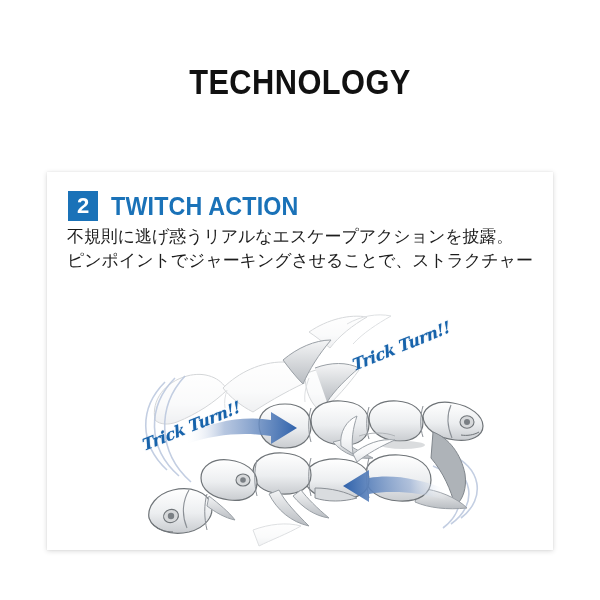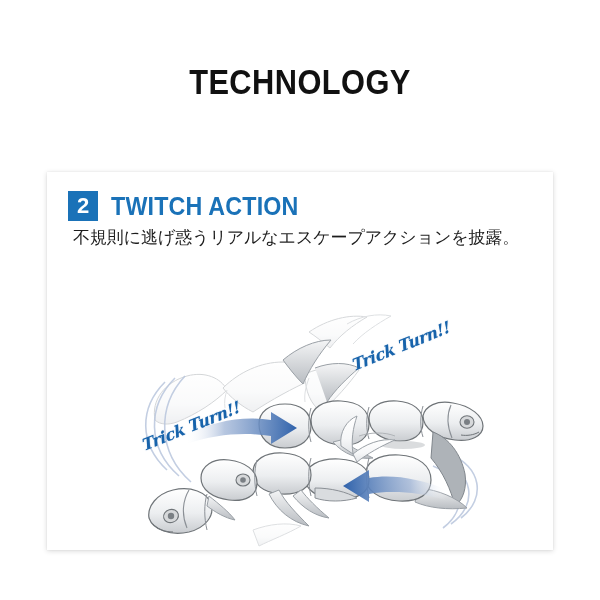--- a/index.html
+++ b/index.html
@@ -73,27 +73,27 @@
     color: #1a72b8;
     letter-spacing: 0.2px;
     transform: scaleX(0.93);
     transform-origin: left center;
     white-space: nowrap;
   }
 
   
   .body-copy {
     position: absolute;
-    left: 26px;
+    left: 20px;
     top: 54px;
     width: 478px;
     font-size: 17px;
     line-height: 23.5px;
     color: #1c1c1c;
-    font-family: Liberation Serif, serif;
+    font-family: Liberation Mono, monospace;
     letter-spacing: -0.1px;
   }
   .body-copy .ln { display: block; white-space: nowrap; }
 
   
   .illustration {
     position: absolute;
     left: 0;
     top: 136px;
     width: 506px;
@@ -132,20 +132,21 @@
 
 <div class="card">
 
   <div class="heading-row">
     <div class="num-badge">2</div>
     <div class="heading-text">TWITCH ACTION</div>
   </div>
 
   <div class="body-copy">
     <span class="ln">不規則に逃げ惑うリアルなエスケープアクションを披露。</span>
+    <span class="ln">ピンポイントでジャーキングさせることで、ストラクチャー</span>
   </div>
 
   <div class="illustration">
     <svg viewBox="0 0 506 242" xmlns="http://www.w3.org/2000/svg">
       <defs>
         <linearGradient id="arrowGradA" x1="0" y1="0" x2="1" y2="0">
           <stop offset="0%" stop-color="#ffffff" stop-opacity="0"></stop>
           <stop offset="35%" stop-color="#9fb4d6" stop-opacity="0.75"></stop>
           <stop offset="100%" stop-color="#2f62ab" stop-opacity="1"></stop>
         </linearGradient>

